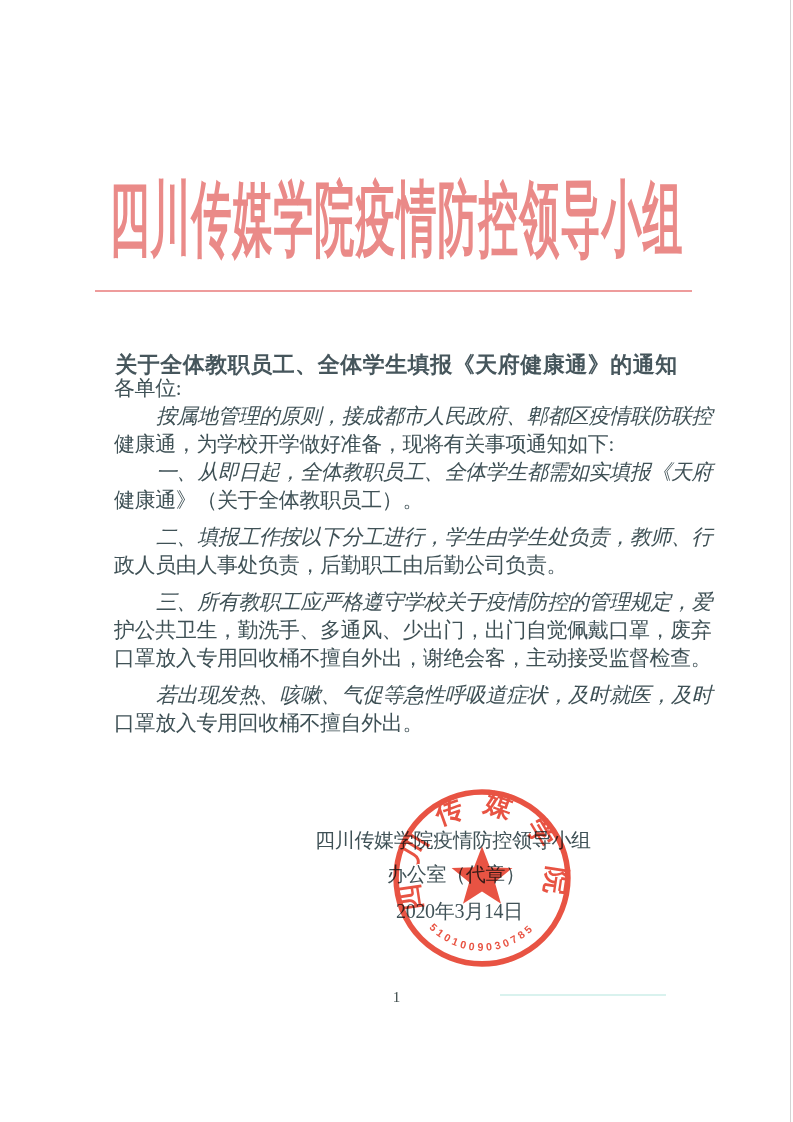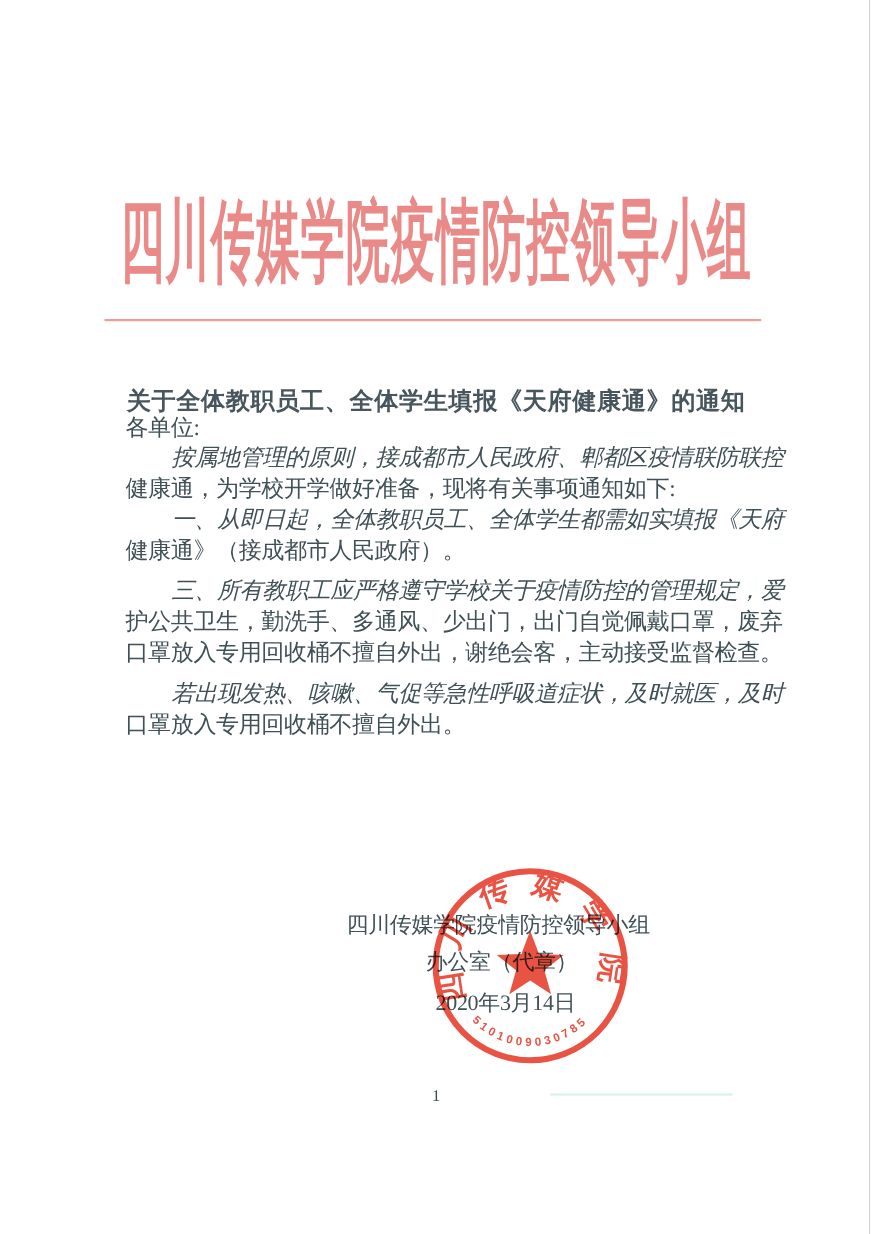--- a/index.html
+++ b/index.html
@@ -101,21 +101,25 @@
   <div class="body-text">
       <div class="para">
         <div class="bline">各单位:</div>
       </div>
       <div class="para">
         <div class="bline indent">按属地管理的原则，接成都市人民政府、郫都区疫情联防联控</div>
         <div class="bline">健康通，为学校开学做好准备，现将有关事项通知如下:</div>
       </div>
       <div class="para">
         <div class="bline indent">一、从即日起，全体教职员工、全体学生都需如实填报《天府</div>
-        <div class="bline">健康通》（接成都市人民政府）。</div>
+        <div class="bline">健康通》（关于全体教职员工）。</div>
+      </div>
+      <div class="para gap">
+        <div class="bline indent">二、填报工作按以下分工进行，学生由学生处负责，教师、行</div>
+        <div class="bline">政人员由人事处负责，后勤职工由后勤公司负责。</div>
       </div>
       <div class="para gap">
         <div class="bline indent">三、所有教职工应严格遵守学校关于疫情防控的管理规定，爱</div>
         <div class="bline">护公共卫生，勤洗手、多通风、少出门，出门自觉佩戴口罩，废弃</div>
         <div class="bline">口罩放入专用回收桶不擅自外出，谢绝会客，主动接受监督检查。</div>
       </div>
       <div class="para gap">
         <div class="bline indent">若出现发热、咳嗽、气促等急性呼吸道症状，及时就医，及时</div>
         <div class="bline">口罩放入专用回收桶不擅自外出。</div>
       </div>

